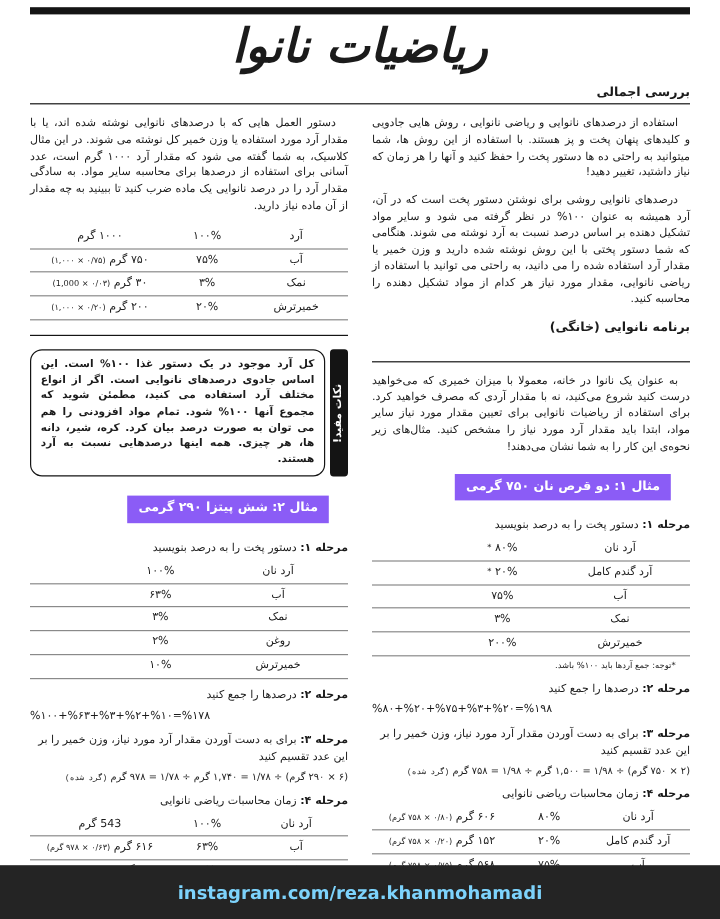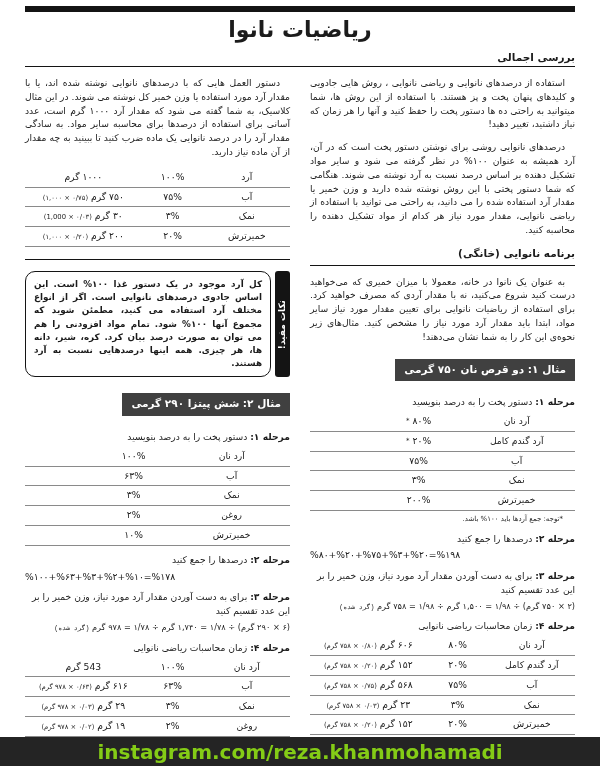--- a/index.html
+++ b/index.html
@@ -3,35 +3,35 @@
 <meta charset="utf-8">
 <style>
   * { margin:0; padding:0; box-sizing:border-box; }
   html,body { width:600px; height:766px; }
   body {
     font-family:"DejaVu Sans", sans-serif;
     background:#ffffff; color:#1b1b1b;
     position:relative; overflow:hidden; direction:rtl;
   }
   .topbar { position:absolute; top:6px; right:25px; left:25px; height:6px; background:#141414; }
-  .title { text-align:center; font-size:22px; font-weight:bold; margin-top:17px; letter-spacing:-0.5px; }
+  .title { text-align:center; font-size:39px; font-weight:bold; margin-top:17px; letter-spacing:-0.5px;font-style:italic; }
   .overview-head {
     margin:9px 25px 0 25px; border-bottom:1.6px solid #141414;
     padding-bottom:3px; font-size:10.5px; font-weight:bold; 
   }
   .cols { display:flex; gap:20px; margin:9px 25px 0 25px; align-items:flex-start; }
   .col { width:265px; font-size:9.2px; line-height:1.5; text-align:justify; }
   .para { text-indent:10px; margin-bottom:9px; }
   .sec-head {
     font-weight:bold; font-size:10.5px; border-bottom:1.6px solid #141414;
-    padding-bottom:3px; margin:2px 0 9px 0; text-align:right; text-indent:0;
+    padding-bottom:19px; margin:2px 0 9px 0; text-align:right; text-indent:0;
   }
   .ex-label {
-    display:inline-block; background:#404040; color:#fff; font-weight:bold;
-    font-size:10.5px; padding:3px 9px 4px 9px; margin:6px 0 7px 0;
+    display:inline-block; background:#8b5cf6; color:#fff; font-weight:bold;
+    font-size:10.5px; padding:3px 9px 4px 9px; margin:6px 16px 7px 0;
   }
   .step { margin:7px 0 3px 0; text-align:right; font-size:9.2px; }
   .step b { font-weight:bold; }
   .rtable { width:100%; }
   .rrow { display:flex; align-items:baseline; border-bottom:1px solid #8a8a8a; padding:2px 0 3px 0; }
   .rrow.total { border-bottom:none; }
   .name  { flex:1; text-align:center; }
   .pct1  { width:30%; text-align:center; }
   .sp    { width:26%; }
   .mark  { font-size:7px; vertical-align:middle; margin-right:3px; }
@@ -50,23 +50,23 @@
   }
   .tips-strip span {
     writing-mode:vertical-rl; transform:rotate(180deg);
     font-size:9px; font-weight:bold; white-space:nowrap;
   }
   .tips-body {
     flex:1; border:1.7px solid #141414; border-radius:10px;
     padding:6px 8px; font-weight:bold; font-size:8.8px; line-height:1.5; text-align:justify;
   }
   .footer {
-    position:absolute; left:0; right:0; bottom:0; height:29px; background:#242424;
-    color:#84cc16; display:flex; align-items:center; justify-content:center;
-    font-size:20px; font-weight:bold; direction:ltr;
+    position:absolute; left:0; right:0; bottom:0; height:45px; background:#242424;
+    color:#7dd3fc; display:flex; align-items:center; justify-content:center;
+    font-size:15px; font-weight:bold; direction:ltr;
   }
 </style>
 </head>
 <body>
 
 <div class="topbar"></div>
 <h1 class="title">ریاضیات نانوا</h1>
 <div class="overview-head">
   <span>بررسی اجمالی</span>
 </div>

